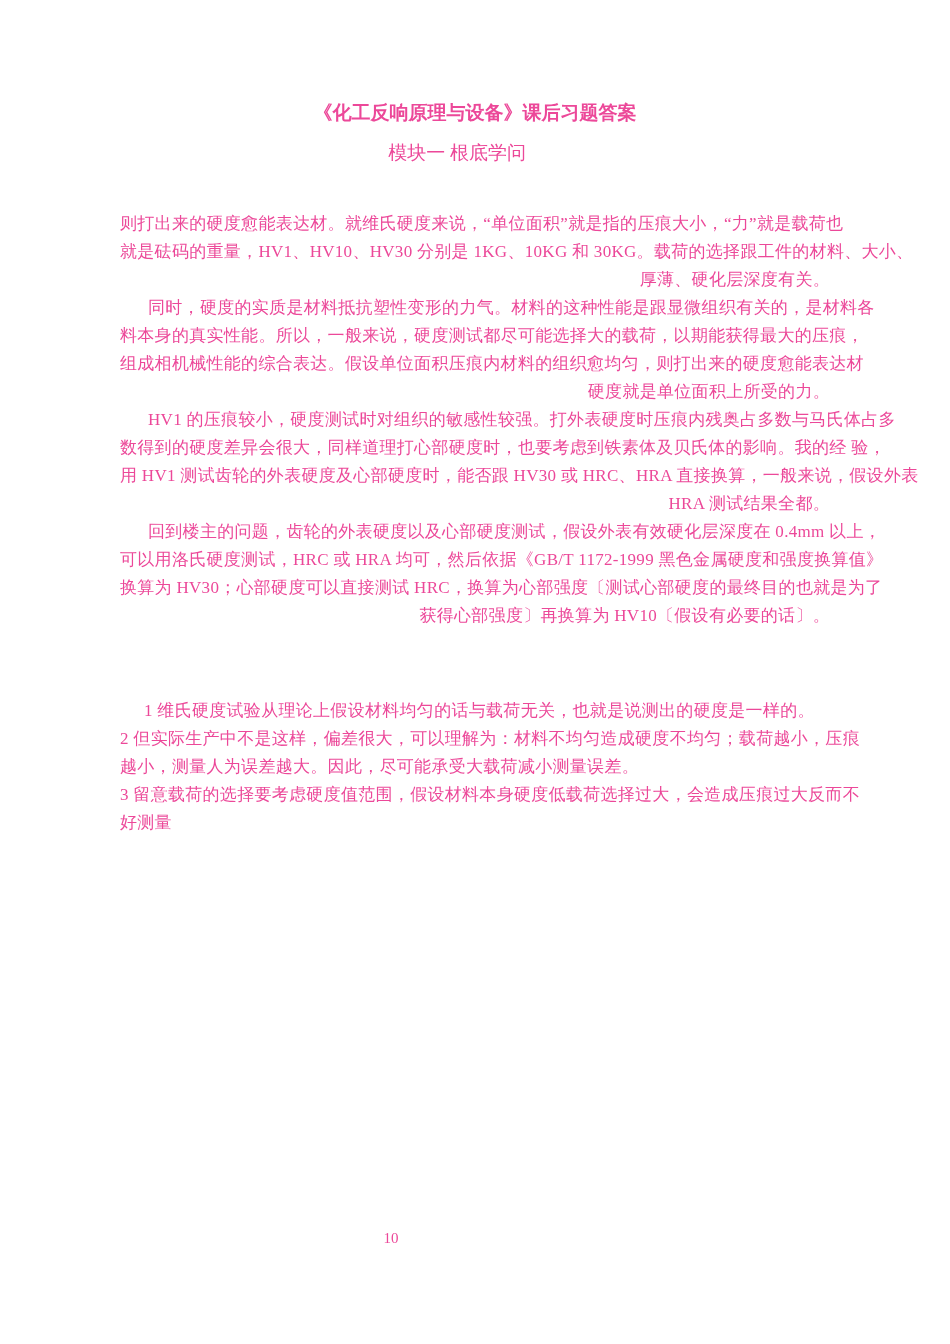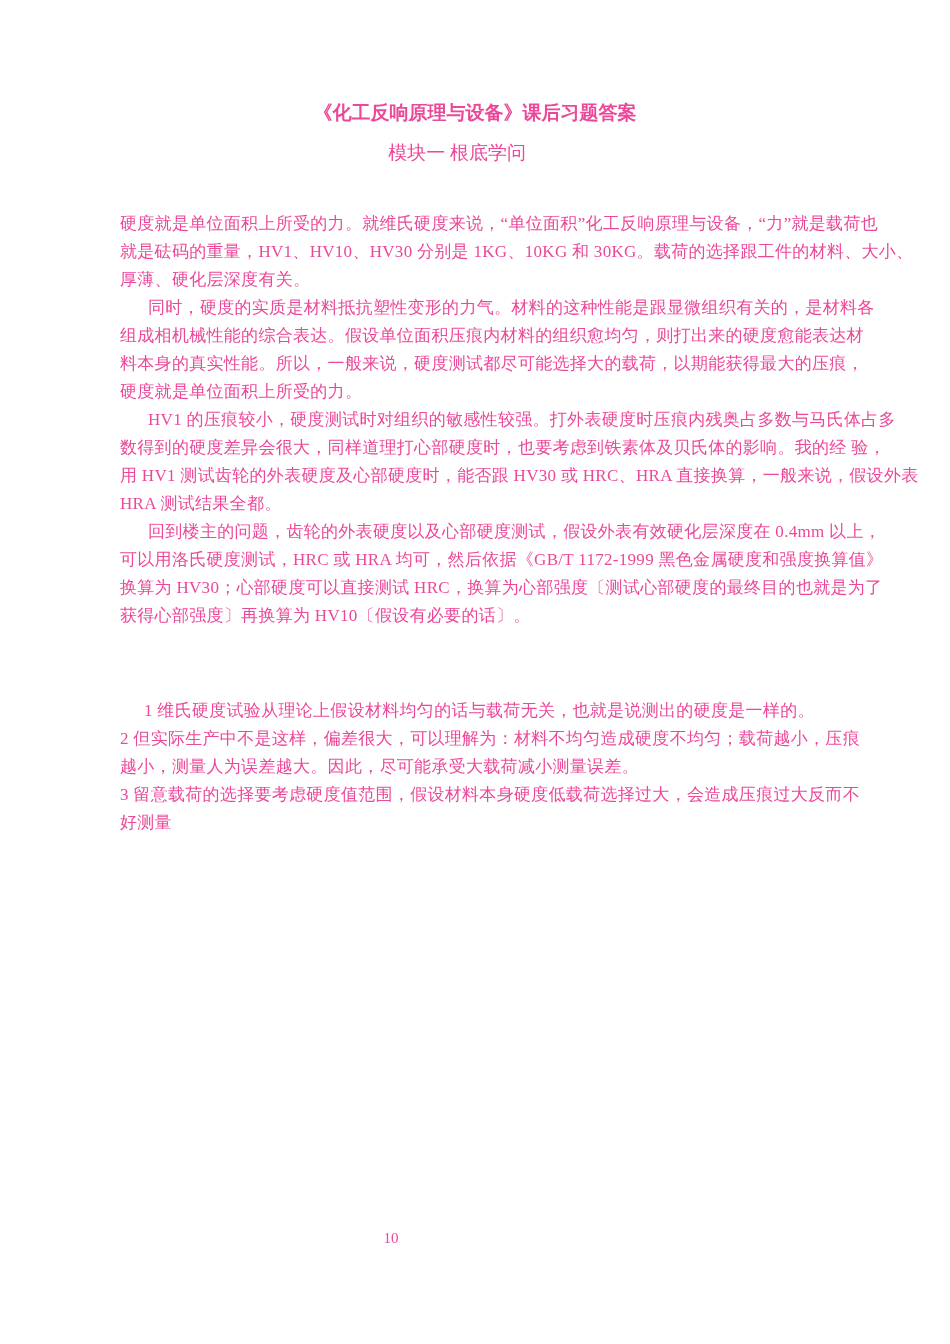--- a/index.html
+++ b/index.html
@@ -48,48 +48,48 @@
     line-height: 28px;
   }
   .paragraph {
     margin: 0;
   }
   .line {
     white-space: nowrap;
     letter-spacing: 0.3px;
   }
   .line.center {
-    text-align: left;
+    text-align: right;
   }
   .page-number {
     position: absolute;
     top: 1228px;
     left: 0;
     width: 782px;
     text-align: center;
     font-size: 15px;
     line-height: 20px;
   }
 </style>
 </head>
 <body>
 
 <div class="page">
   <div class="doc-title">《化工反响原理与设备》课后习题答案</div>
   <div class="doc-subtitle">模块一 根底学问</div>
   <div class="doc-body" id="doc-body">
       <div class="paragraph">
-        <div class="line">硬度就是单位面积上所受的力。就维氏硬度来说，“单位面积”化工反响原理与设备，“力”就是载荷也</div>
+        <div class="line">则打出来的硬度愈能表达材。就维氏硬度来说，“单位面积”就是指的压痕大小，“力”就是载荷也</div>
         <div class="line">就是砝码的重量，HV1、HV10、HV30 分别是 1KG、10KG 和 30KG。载荷的选择跟工件的材料、大小、</div>
         <div class="line center">厚薄、硬化层深度有关。</div>
       </div>
       <div class="paragraph">
         <div class="line" style="padding-left: 28px;">同时，硬度的实质是材料抵抗塑性变形的力气。材料的这种性能是跟显微组织有关的，是材料各</div>
+        <div class="line">料本身的真实性能。所以，一般来说，硬度测试都尽可能选择大的载荷，以期能获得最大的压痕，</div>
         <div class="line">组成相机械性能的综合表达。假设单位面积压痕内材料的组织愈均匀，则打出来的硬度愈能表达材</div>
-        <div class="line">料本身的真实性能。所以，一般来说，硬度测试都尽可能选择大的载荷，以期能获得最大的压痕，</div>
         <div class="line center">硬度就是单位面积上所受的力。</div>
       </div>
       <div class="paragraph">
         <div class="line" style="padding-left: 28px;">HV1 的压痕较小，硬度测试时对组织的敏感性较强。打外表硬度时压痕内残奥占多数与马氏体占多</div>
         <div class="line">数得到的硬度差异会很大，同样道理打心部硬度时，也要考虑到铁素体及贝氏体的影响。我的经 验，</div>
         <div class="line">用 HV1 测试齿轮的外表硬度及心部硬度时，能否跟 HV30 或 HRC、HRA 直接换算，一般来说，假设外表</div>
         <div class="line center">HRA 测试结果全都。</div>
       </div>
       <div class="paragraph">
         <div class="line" style="padding-left: 28px;">回到楼主的问题，齿轮的外表硬度以及心部硬度测试，假设外表有效硬化层深度在 0.4mm 以上，</div>

